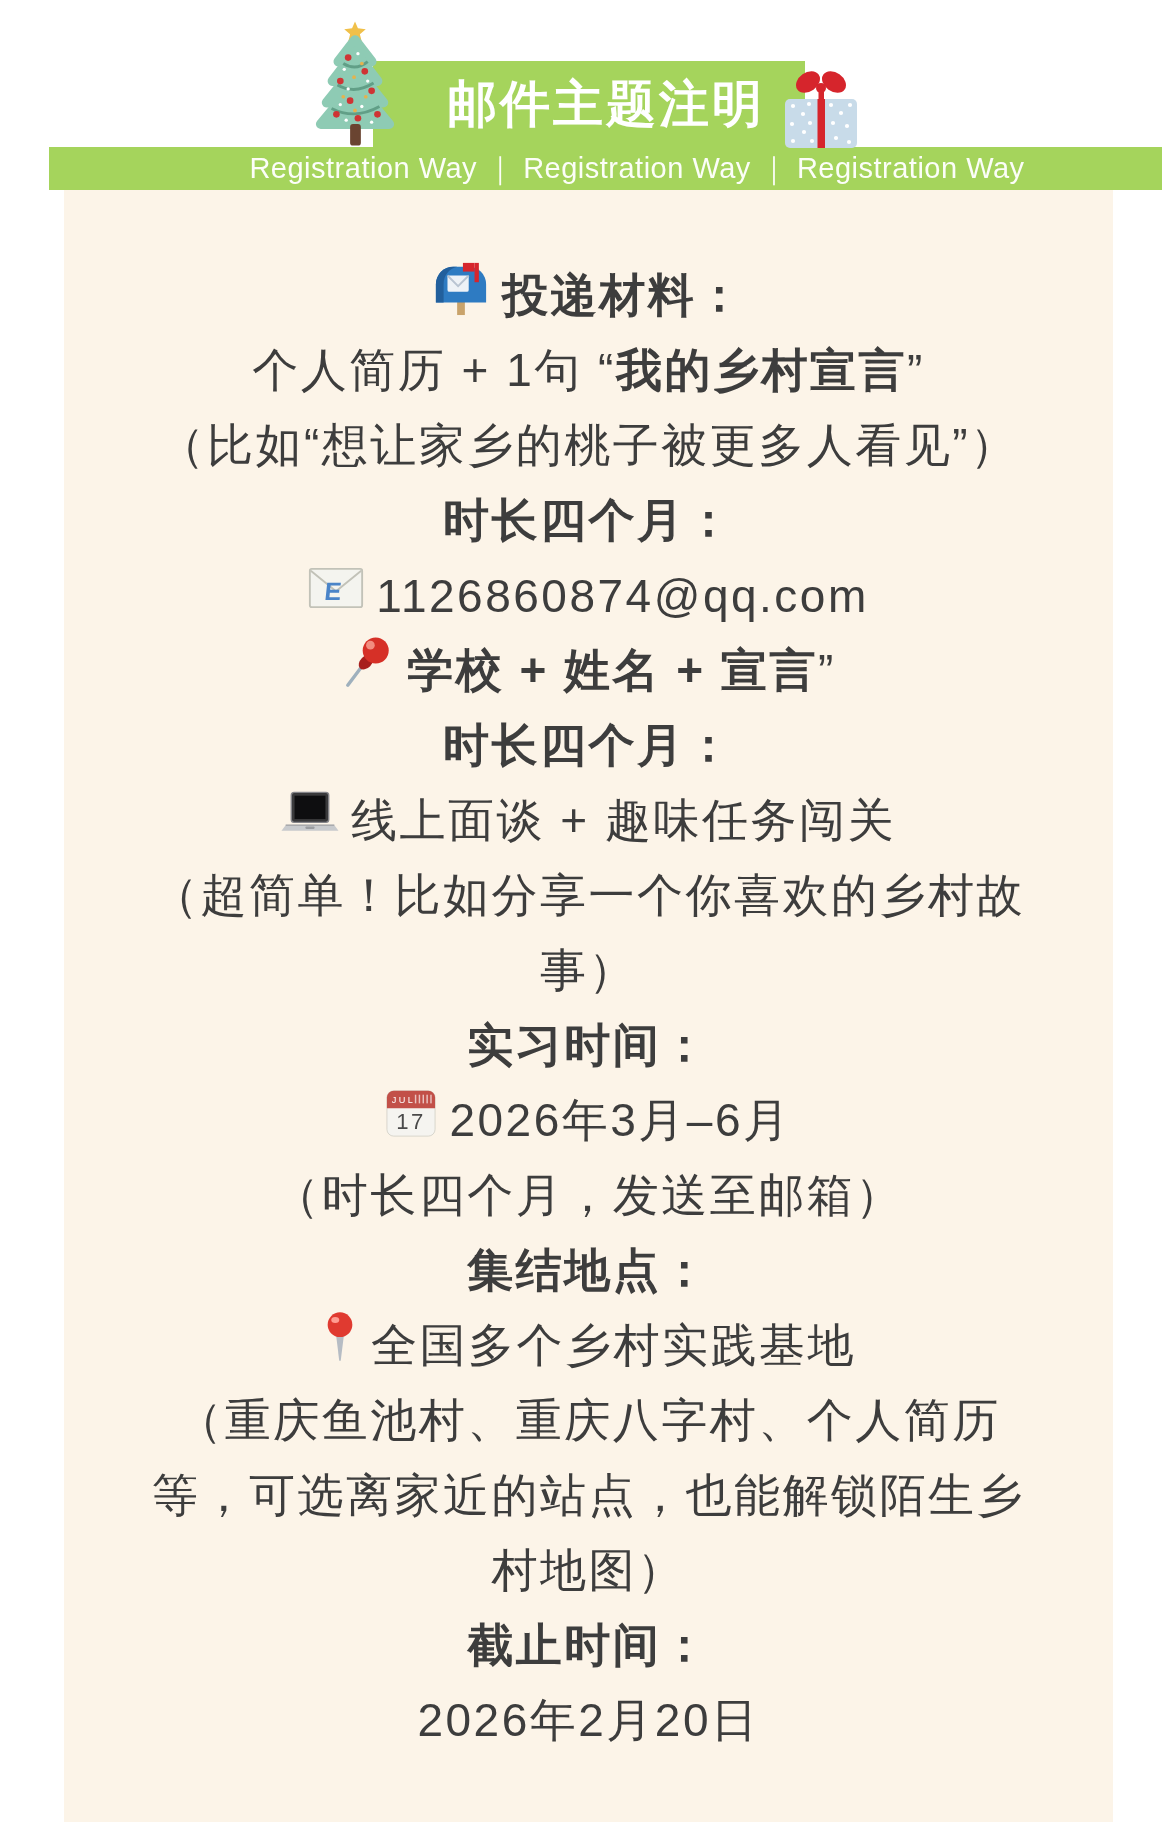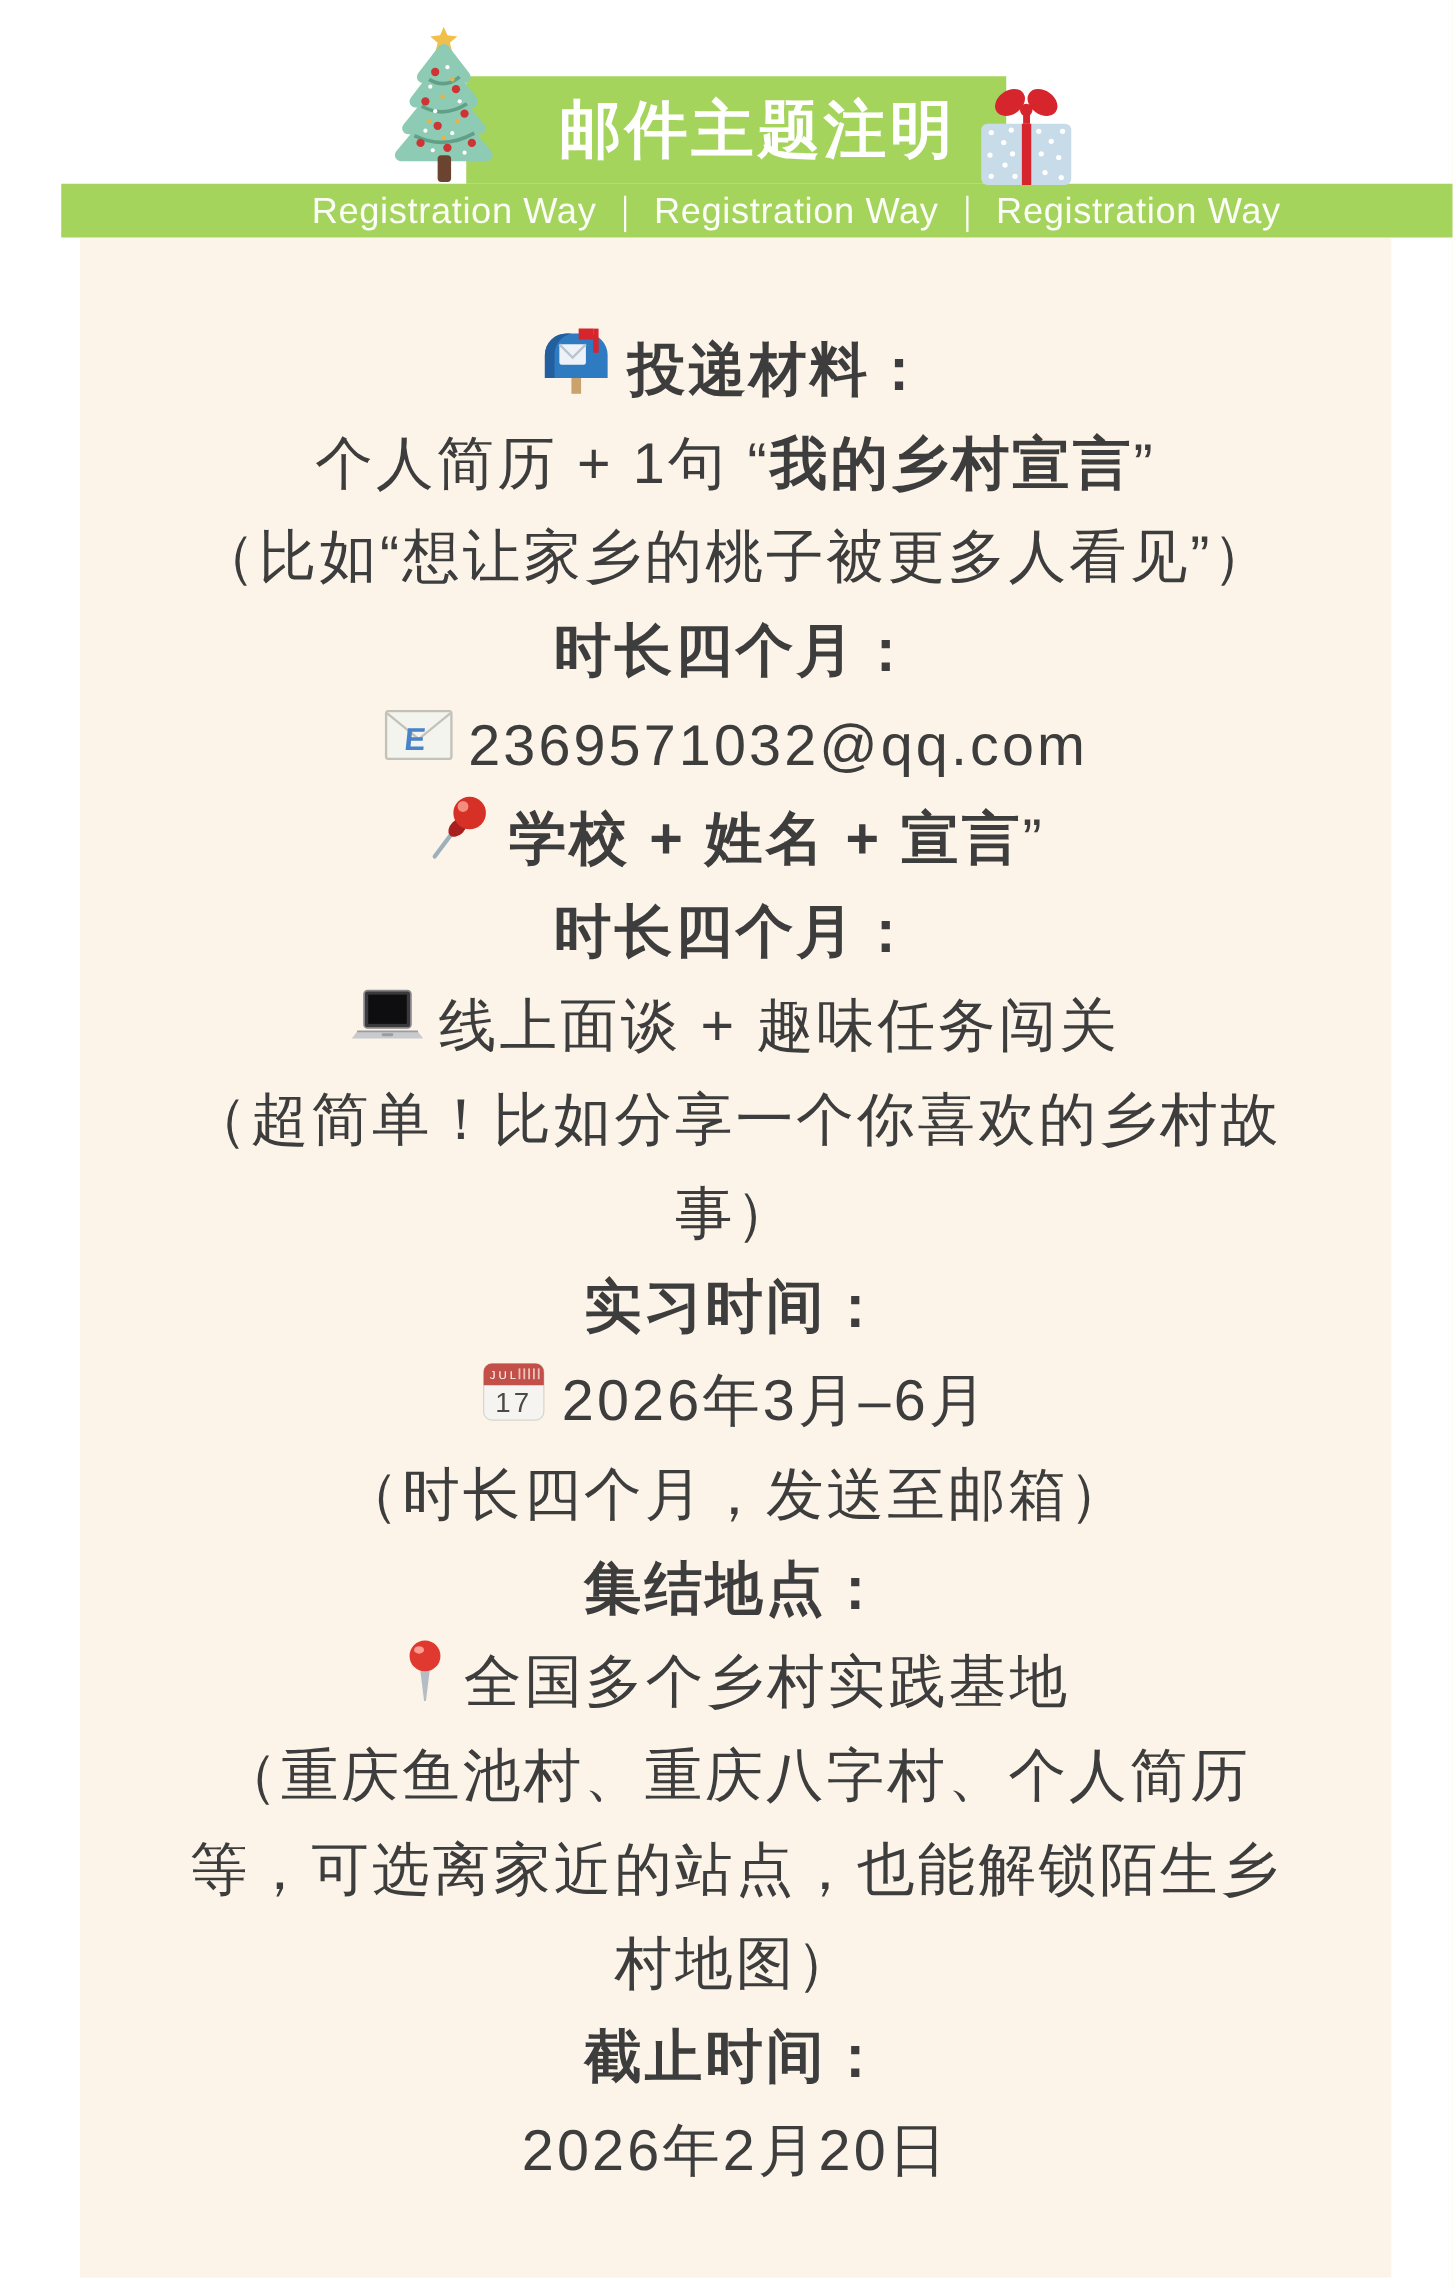--- a/index.html
+++ b/index.html
@@ -136,21 +136,21 @@
               <rect x="44" y="3" width="4.5" height="20" fill="#d6252c"></rect>
               <path d="M44,3 h-12 v9 h12 z" fill="#d6252c"></path>
             </svg></span><span class="seg b">投递材料：</span></div>
         <div class="line"><span class="seg">个人简历 + 1句 “</span><span class="seg b">我的乡村宣言</span><span class="seg">”</span></div>
         <div class="line"><span class="seg">（比如“想让家乡的桃子被更多人看见”）</span></div>
         <div class="line"><span class="seg b">时长四个月：</span></div>
         <div class="line"><span class="icon"><svg width="56" height="44" viewBox="0 0 60 47" xmlns="http://www.w3.org/2000/svg">
               <rect x="2" y="3" width="56" height="41" rx="2" fill="#f4f4ef" stroke="#c2c2b8" stroke-width="2"></rect>
               <path d="M3,5 L30,27 L57,5" stroke="#c2c2b8" stroke-width="2" fill="none"></path>
               <text x="31" y="36" text-anchor="middle" font-family="Liberation Sans, sans-serif" font-size="27" font-weight="bold" fill="#4a84c8" transform="skewX(-6)">E</text>
-            </svg></span><span class="seg">2369571032@qq.com</span></div>
+            </svg></span><span class="seg">1126860874@qq.com</span></div>
         <div class="line"><span class="icon"><svg width="54" height="56" viewBox="0 0 56 58" xmlns="http://www.w3.org/2000/svg">
               <path d="M22,32 L7,52" stroke="#9fb0bd" stroke-width="3.5" stroke-linecap="round"></path>
               <ellipse cx="26" cy="28" rx="9" ry="6" fill="#a81f1d" transform="rotate(-45 26 28)"></ellipse>
               <circle cx="36" cy="16" r="13.5" fill="#d63027"></circle>
               <circle cx="30.5" cy="10.5" r="4.5" fill="#f28d80"></circle>
             </svg></span><span class="seg b">学校 + 姓名 + 宣言</span><span class="seg">”</span></div>
         <div class="line"><span class="seg b">时长四个月：</span></div>
         <div class="line"><span class="icon"><svg width="58" height="44" viewBox="0 0 62 46" xmlns="http://www.w3.org/2000/svg">
               <rect x="11" y="1" width="40" height="32" rx="3" fill="#3a3a3c" stroke="#85858a" stroke-width="1.5"></rect>
               <rect x="14.5" y="4.5" width="33" height="25" fill="#0e0e10"></rect>

